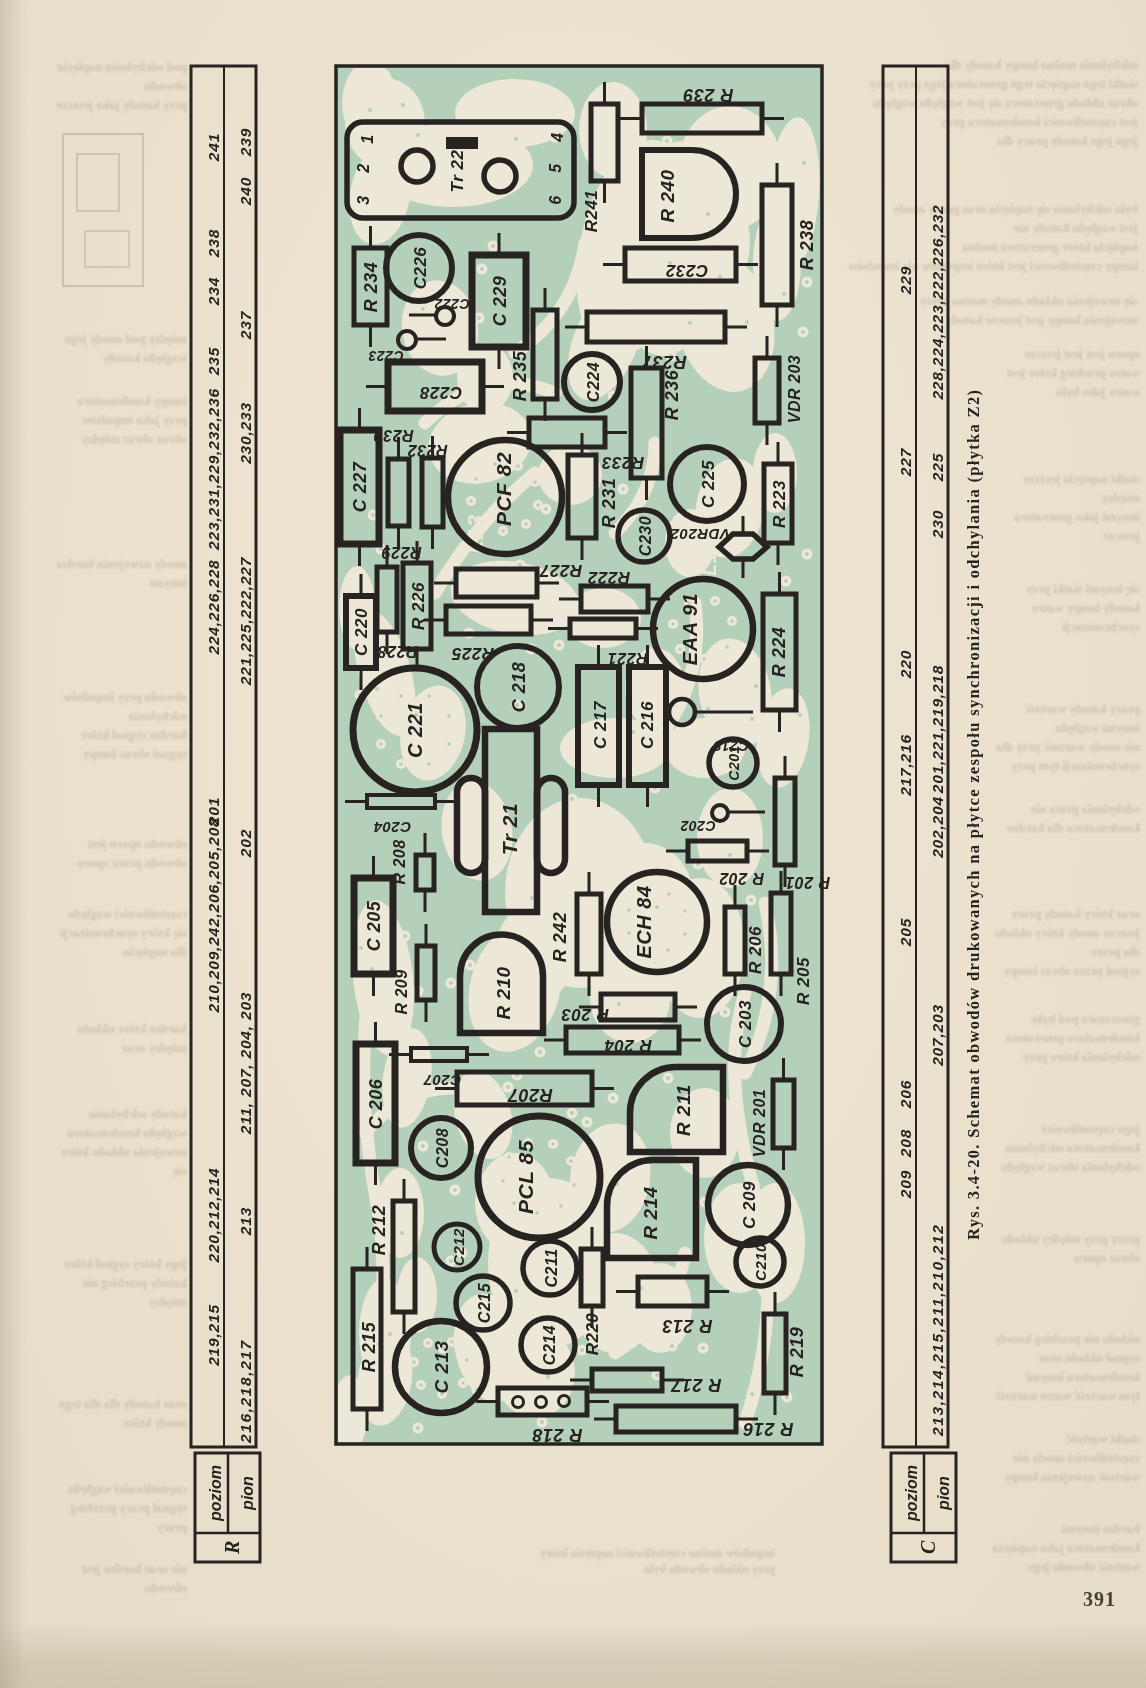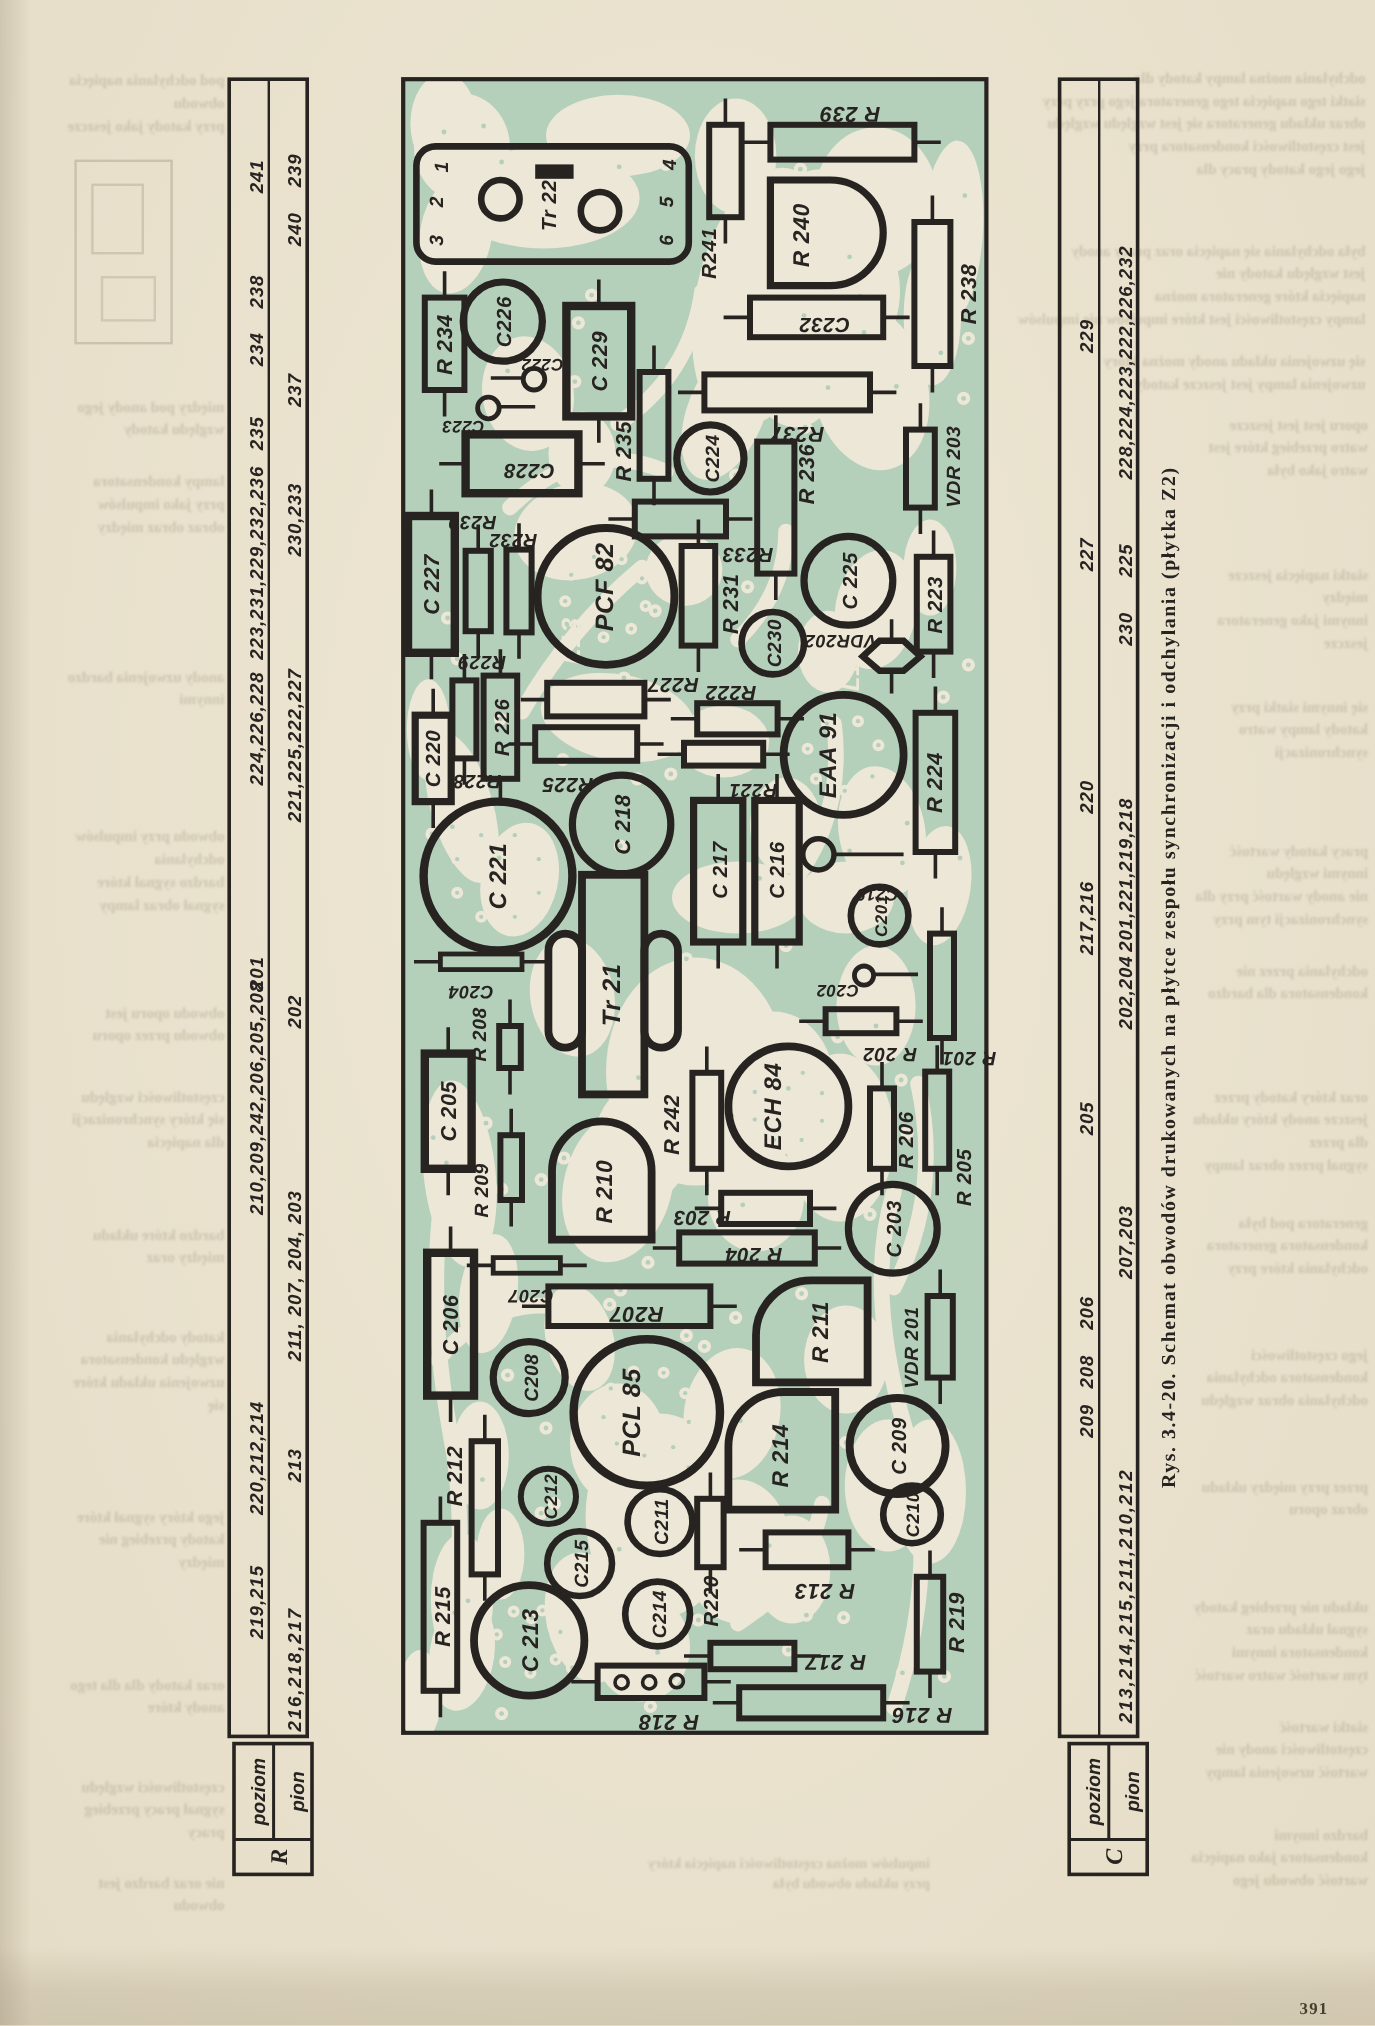--- a/index.html
+++ b/index.html
@@ -974,13 +974,13 @@
 <g>
         <text x="353" y="794" font-family="Liberation Serif, serif" font-size="16.5" font-weight="bold" textLength="850" fill="#262320">Rys. 3.4-20. Schemat obwodów drukowanych na płytce zespołu synchronizacji i odchylania (płytka Z2)</text>
       </g>
 </svg>
 </div>
 
 <div style="position:absolute;left:0;top:0;width:26px;height:1688px;background:linear-gradient(90deg, rgba(125,113,90,0.22), rgba(125,113,90,0) 100%);"></div>
 
 <div style="position:absolute;left:0;top:1622px;width:1146px;height:66px;background:linear-gradient(180deg, rgba(136,122,95,0) , rgba(136,122,95,0.18) 55%, rgba(136,122,95,0.22));"></div>
 
-<div style="position:absolute;left:1083px;top:1667px;font-family:'Liberation Serif',serif;font-size:14px;font-weight:bold;color:#46402f;letter-spacing:1px;">391</div>
+<div style="position:absolute;left:1083px;top:1588px;font-family:'Liberation Serif',serif;font-size:20px;font-weight:bold;color:#46402f;letter-spacing:1px;">391</div>
 
 </body></html>

